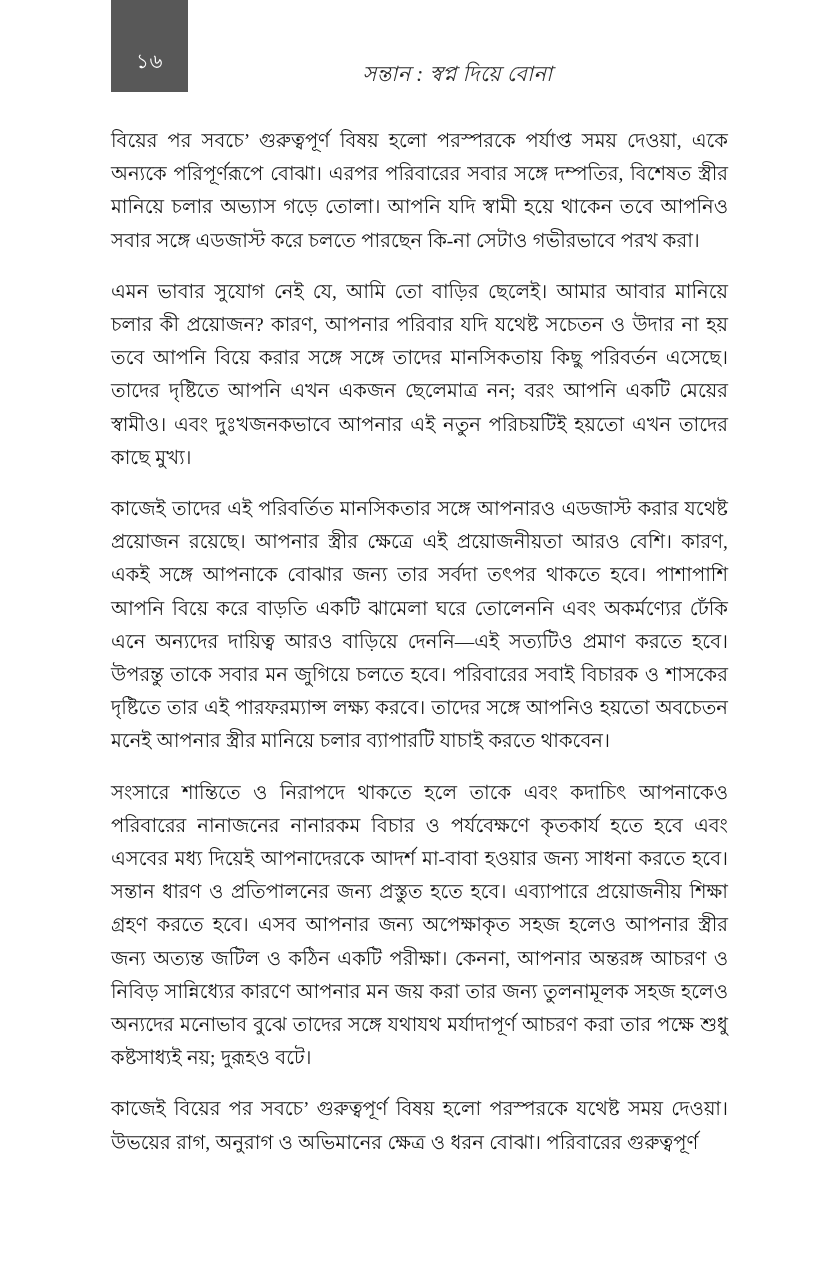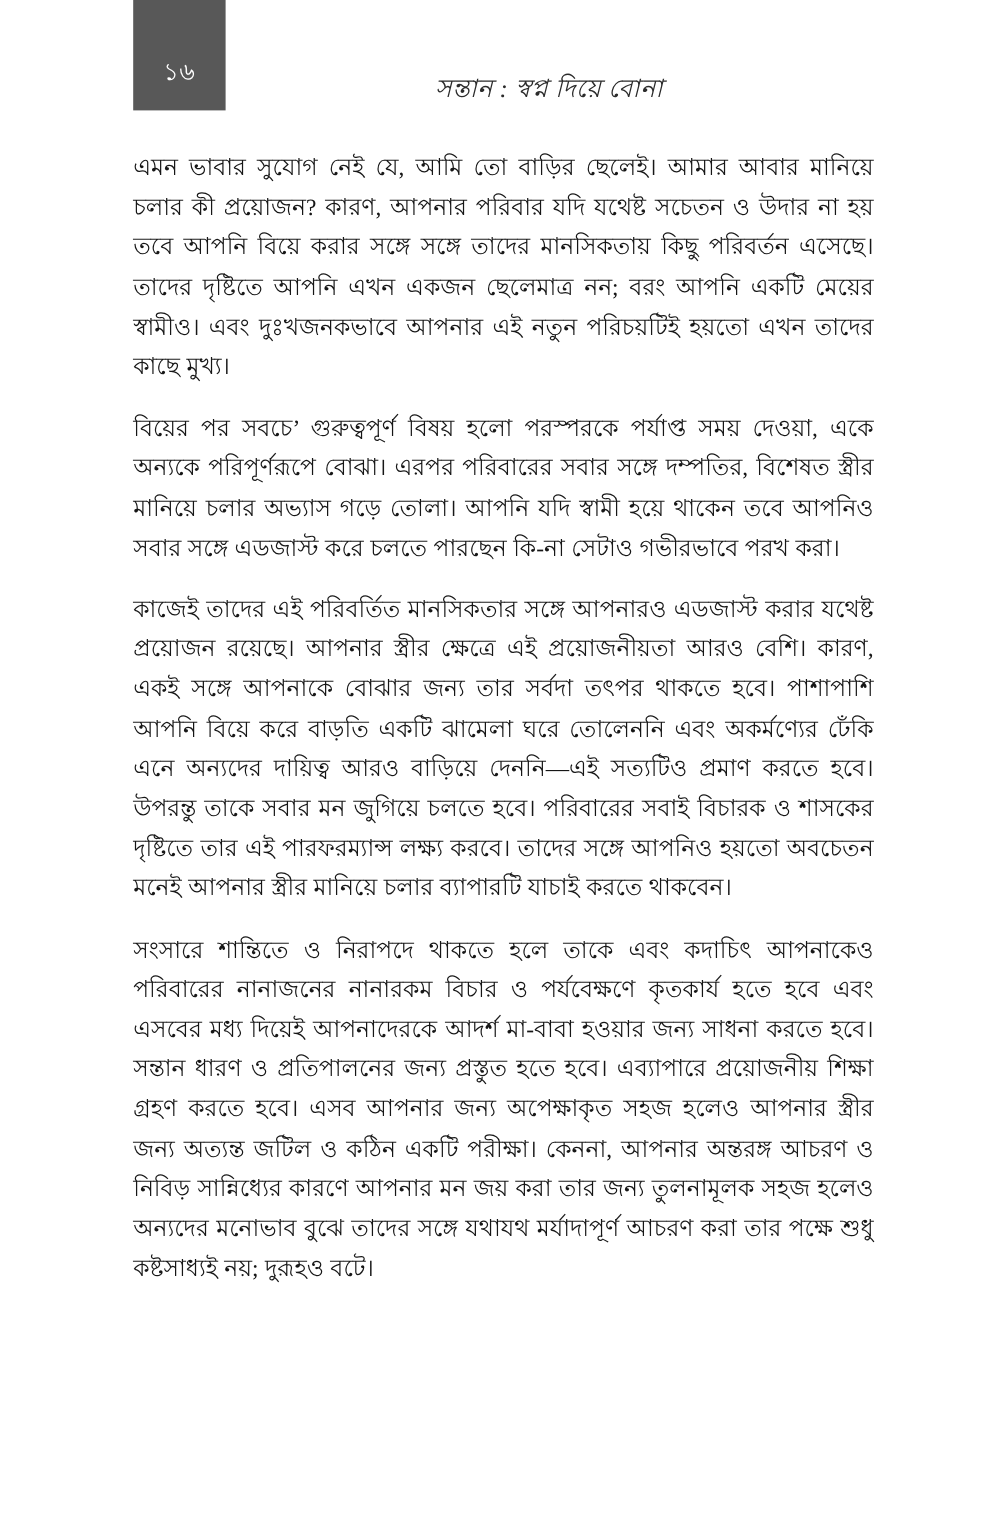--- a/index.html
+++ b/index.html
@@ -98,19 +98,20 @@
 <div class="page">
 
   <div class="header">
     <div class="folio-box">
       <span class="folio-number">১৬</span>
     </div>
     <div class="header-title">সন্তান : স্বপ্ন দিয়ে বোনা</div>
   </div>
 
   <div class="body-block">
+    <p class="para">বিয়ের পর সবচে’ গুরুত্বপূর্ণ বিষয় হলো পরস্পরকে পর্যাপ্ত সময় দেওয়া, একে অন্যকে পরিপূর্ণরূপে বোঝা। এরপর পরিবারের সবার সঙ্গে দম্পতির, বিশেষত স্ত্রীর মানিয়ে চলার অভ্যাস গড়ে তোলা। আপনি যদি স্বামী হয়ে থাকেন তবে আপনিও সবার সঙ্গে এডজাস্ট করে চলতে পারছেন কি-না সেটাও গভীরভাবে পরখ করা।</p>
     <p class="para">এমন ভাবার সুযোগ নেই যে, আমি তো বাড়ির ছেলেই। আমার আবার মানিয়ে চলার কী প্রয়োজন? কারণ, আপনার পরিবার যদি যথেষ্ট সচেতন ও উদার না হয় তবে আপনি বিয়ে করার সঙ্গে সঙ্গে তাদের মানসিকতায় কিছু পরিবর্তন এসেছে। তাদের দৃষ্টিতে আপনি এখন একজন ছেলেমাত্র নন; বরং আপনি একটি মেয়ের স্বামীও। এবং দুঃখজনকভাবে আপনার এই নতুন পরিচয়টিই হয়তো এখন তাদের কাছে মুখ্য।</p>
-    <p class="para">বিয়ের পর সবচে’ গুরুত্বপূর্ণ বিষয় হলো পরস্পরকে পর্যাপ্ত সময় দেওয়া, একে অন্যকে পরিপূর্ণরূপে বোঝা। এরপর পরিবারের সবার সঙ্গে দম্পতির, বিশেষত স্ত্রীর মানিয়ে চলার অভ্যাস গড়ে তোলা। আপনি যদি স্বামী হয়ে থাকেন তবে আপনিও সবার সঙ্গে এডজাস্ট করে চলতে পারছেন কি-না সেটাও গভীরভাবে পরখ করা।</p>
     <p class="para">কাজেই তাদের এই পরিবর্তিত মানসিকতার সঙ্গে আপনারও এডজাস্ট করার যথেষ্ট প্রয়োজন রয়েছে। আপনার স্ত্রীর ক্ষেত্রে এই প্রয়োজনীয়তা আরও বেশি। কারণ, একই সঙ্গে আপনাকে বোঝার জন্য তার সর্বদা তৎপর থাকতে হবে। পাশাপাশি আপনি বিয়ে করে বাড়তি একটি ঝামেলা ঘরে তোলেননি এবং অকর্মণ্যের ঢেঁকি এনে অন্যদের দায়িত্ব আরও বাড়িয়ে দেননি—এই সত্যটিও প্রমাণ করতে হবে। উপরন্তু তাকে সবার মন জুগিয়ে চলতে হবে। পরিবারের সবাই বিচারক ও শাসকের দৃষ্টিতে তার এই পারফরম্যান্স লক্ষ্য করবে। তাদের সঙ্গে আপনিও হয়তো অবচেতন মনেই আপনার স্ত্রীর মানিয়ে চলার ব্যাপারটি যাচাই করতে থাকবেন।</p>
     <p class="para">সংসারে শান্তিতে ও নিরাপদে থাকতে হলে তাকে এবং কদাচিৎ আপনাকেও পরিবারের নানাজনের নানারকম বিচার ও পর্যবেক্ষণে কৃতকার্য হতে হবে এবং এসবের মধ্য দিয়েই আপনাদেরকে আদর্শ মা-বাবা হওয়ার জন্য সাধনা করতে হবে। সন্তান ধারণ ও প্রতিপালনের জন্য প্রস্তুত হতে হবে। এব্যাপারে প্রয়োজনীয় শিক্ষা গ্রহণ করতে হবে। এসব আপনার জন্য অপেক্ষাকৃত সহজ হলেও আপনার স্ত্রীর জন্য অত্যন্ত জটিল ও কঠিন একটি পরীক্ষা। কেননা, আপনার অন্তরঙ্গ আচরণ ও নিবিড় সান্নিধ্যের কারণে আপনার মন জয় করা তার জন্য তুলনামূলক সহজ হলেও অন্যদের মনোভাব বুঝে তাদের সঙ্গে যথাযথ মর্যাদাপূর্ণ আচরণ করা তার পক্ষে শুধু কষ্টসাধ্যই নয়; দুরূহও বটে।</p>
+    <p class="para">কাজেই বিয়ের পর সবচে’ গুরুত্বপূর্ণ বিষয় হলো পরস্পরকে যথেষ্ট সময় দেওয়া। উভয়ের রাগ, অনুরাগ ও অভিমানের ক্ষেত্র ও ধরন বোঝা। পরিবারের গুরুত্বপূর্ণ</p>
   </div>
 
 </div>
 
 </body></html>

